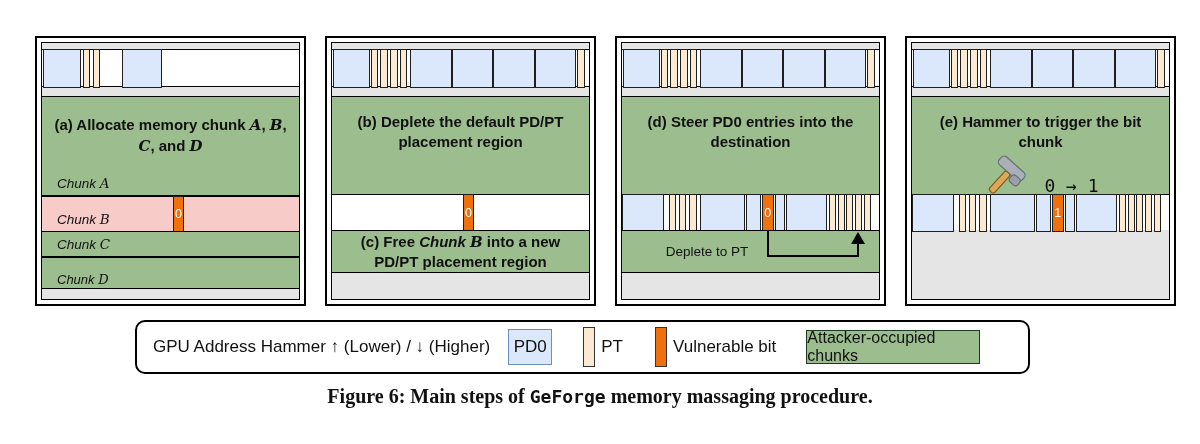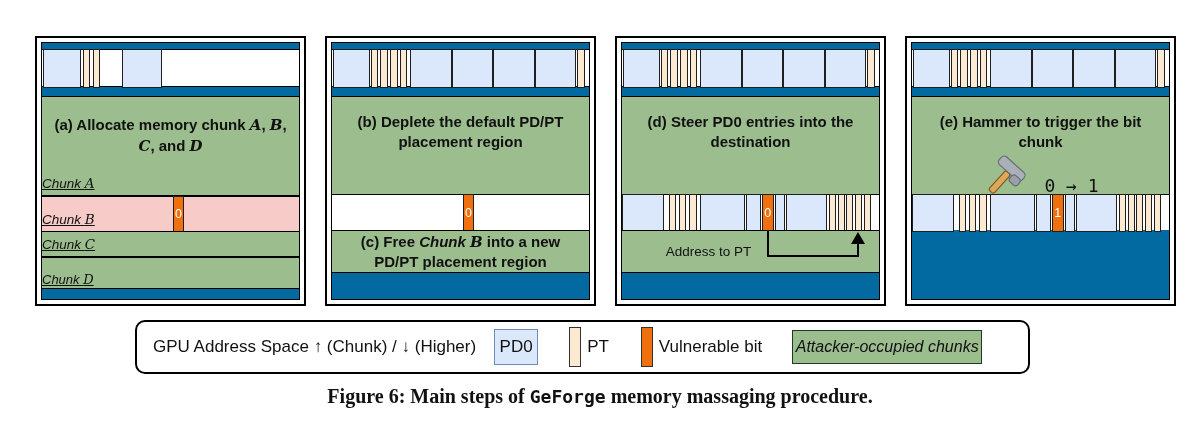--- a/index.html
+++ b/index.html
@@ -4,21 +4,21 @@
 <style>
   html,body{margin:0;padding:0;}
   body{
     width:1200px;height:444px;overflow:hidden;background:#ffffff;
     font-family:"Liberation Sans",sans-serif;color:#111;
     --pd0:#dbe8fb;--pt:#fce9d2;--vuln:#f1700e;--chunks:#9cbe8f;--chunkb:#f6cbc8;
   }
   .panels{display:flex;padding-top:36px;padding-left:35px;}
   .panel{width:271px;height:270px;box-sizing:border-box;border:2px solid #000;background:#fff;flex:none;}
   .panel + .panel{margin-left:19px;}
-  .panel-inner{margin:4px;border:1px solid #000;height:258px;box-sizing:border-box;display:flex;flex-direction:column;position:relative;background:#0369a1;}
+  .panel-inner{margin:4px;border:1px solid #000;height:258px;box-sizing:border-box;display:flex;flex-direction:column;position:relative;background:#e5e5e5;}
   .row{position:relative;box-sizing:border-box;flex:none;}
   .r-space{height:6px;}
   .r-gap{height:9px;}
   .r-band{height:38px;border-top:1.5px solid #000;border-bottom:1.5px solid #000;background:#fff;}
   .seg{position:absolute;top:-1.5px;bottom:-1.5px;box-sizing:border-box;border:1.5px solid #1f1f1f;
        display:flex;align-items:center;justify-content:center;font-size:12.5px;color:#fff;}
   .seg-pd0{background:var(--pd0);}
   .seg-pt{background:var(--pt);}
   .seg-vuln{background:var(--vuln);}
   .green{background:var(--chunks);border-top:1.5px solid #000;border-bottom:1.5px solid #000;}
@@ -29,21 +29,21 @@
   .h-chunkd{height:32px;border-bottom:1.5px solid #000;}
   .h-title{height:99px;}
   .h-mid{height:35px;background:#fff;}
   .h-low{height:43px;}
   .ptitle{font-weight:bold;font-size:15px;line-height:1.3;text-align:center;padding:0 12px;}
   .ptitle .run-cal{font-family:"DejaVu Serif",serif;font-style:italic;}
   .ptitle .run-ital{font-style:italic;}
   .mt-main{margin-top:18px;}
   .mt-top{margin-top:15px;}
   .center-both{display:flex;flex-direction:column;align-items:center;justify-content:center;}
-  .chunk-label{position:absolute;left:0;bottom:4px;font-style:italic;font-size:13.5px;text-decoration:underline;}
+  .chunk-label{position:absolute;left:15px;bottom:4px;font-style:italic;font-size:13.5px;}
   .chunk-label .run-cal{font-family:"DejaVu Serif",serif;}
   .h-chunkd .chunk-label{bottom:1px;font-size:13px;}
   .vbit{position:absolute;left:51%;width:4.3%;top:-1.5px;bottom:-1.5px;background:var(--vuln);
         border:1.5px solid #1f1f1f;box-sizing:border-box;display:flex;align-items:center;justify-content:center;
         color:#fff;font-size:12.5px;}
   .note{position:absolute;top:13px;font-size:13.5px;}
   .note-left{left:17%;}
   .note-right{right:4%;}
   .aline{position:absolute;background:#000;}
   .ahead{position:absolute;width:0;height:0;}
@@ -53,22 +53,22 @@
   .flip-text{font-family:"DejaVu Sans Mono",monospace;font-size:18px;padding-top:14px;}
   .legend{margin:14px 170px 0 135px;height:54px;border:2px solid #000;border-radius:10px;
           background:#fff;display:flex;align-items:center;box-sizing:border-box;}
   .lg-text{margin-left:16px;font-size:17px;}
   .lg-pd0{margin-left:18px;width:44px;height:36px;background:var(--pd0);border:1.5px solid #6c8ebf;
           box-sizing:border-box;display:flex;align-items:center;justify-content:center;font-size:17px;}
   .lg-swatch{width:12px;height:40px;box-sizing:border-box;border:1.5px solid #333;flex:none;}
   .lg-pt-swatch{margin-left:31px;background:var(--pt);}
   .lg-vuln-swatch{margin-left:32px;background:var(--vuln);}
   .lg-label{margin-left:6px;font-size:17px;}
-  .lg-chunks{margin-left:30px;width:190px;height:34px;background:var(--chunks);border:1.5px solid #1d3b1f;
-             box-sizing:border-box;display:flex;align-items:center;justify-content:center;font-size:16px;font-style:italic;}
+  .lg-chunks{margin-left:30px;width:174px;height:34px;background:var(--chunks);border:1.5px solid #1d3b1f;
+             box-sizing:border-box;display:flex;align-items:center;justify-content:center;font-size:16px;}
   .caption{margin-top:11px;text-align:center;font-family:"Liberation Serif",serif;font-size:20px;font-weight:bold;}
   .caption .run-mono{font-family:"DejaVu Sans Mono",monospace;font-size:18px;}
 </style>
 </head>
 <body style="--pd0: #dbe8fb; --pt: #fce9d2; --vuln: #f1700e; --chunks: #9cbe8f; --chunkb: #f6cbc8;">
 
 <div>
   <div class="panels">
 
     <section class="panel">
@@ -159,21 +159,21 @@
             <div class="seg seg-vuln" style="left: 54.4%; width: 4.7%;">0</div>
             <div class="seg seg-pd0" style="left: 59.5%; width: 3.9%;"></div>
             <div class="seg seg-pd0" style="left: 63.8%; width: 16%;"></div>
             <div class="seg seg-pt" style="left: 80.5%; width: 2.7%;"></div>
             <div class="seg seg-pt" style="left: 83.9%; width: 2.7%;"></div>
             <div class="seg seg-pt" style="left: 87.3%; width: 2.7%;"></div>
             <div class="seg seg-pt" style="left: 90.7%; width: 2.7%;"></div>
             <div class="seg seg-pt" style="left: 94.1%; width: 2.9%;"></div>
           </div>
         <div class="row green h-low">
-          <span class="note note-left">Address to PT</span>
+          <span class="note note-left">Deplete to PT</span>
           <div class="aline" style="left:calc(56.75% - 1px);top:0;width:2px;height:26px;"></div>
           <div class="aline" style="left:56.75%;width:35.25%;top:24px;height:2px;"></div>
           <div class="aline" style="left:calc(92% - 1px);top:8px;width:2px;height:18px;"></div>
           <div class="ahead" style="left:calc(92% - 7px);top:1px;border-left:7px solid transparent;border-right:7px solid transparent;border-bottom:12px solid #000;"></div>
         </div>
       </div>
     </section>
 
     <section class="panel">
       <div class="panel-inner">
@@ -218,21 +218,21 @@
             <div class="seg seg-pt" style="left: 83.9%; width: 2.7%;"></div>
             <div class="seg seg-pt" style="left: 87.3%; width: 2.7%;"></div>
             <div class="seg seg-pt" style="left: 90.7%; width: 2.7%;"></div>
             <div class="seg seg-pt" style="left: 94.1%; width: 2.9%;"></div>
           </div>
       </div>
     </section>
   </div>
 
   <div class="legend">
-    <span class="lg-text">GPU Address Space ↑ (Chunk) / ↓ (Higher)</span>
+    <span class="lg-text">GPU Address Hammer ↑ (Lower) / ↓ (Higher)</span>
     <div class="lg-pd0">
         <span>PD0</span>
       </div>
     <div class="lg-swatch lg-pt-swatch"></div>
     <span class="lg-label">PT</span>
     <div class="lg-swatch lg-vuln-swatch"></div>
     <span class="lg-label">Vulnerable bit</span>
     <div class="lg-chunks">
         <span>Attacker-occupied chunks</span>
       </div>

